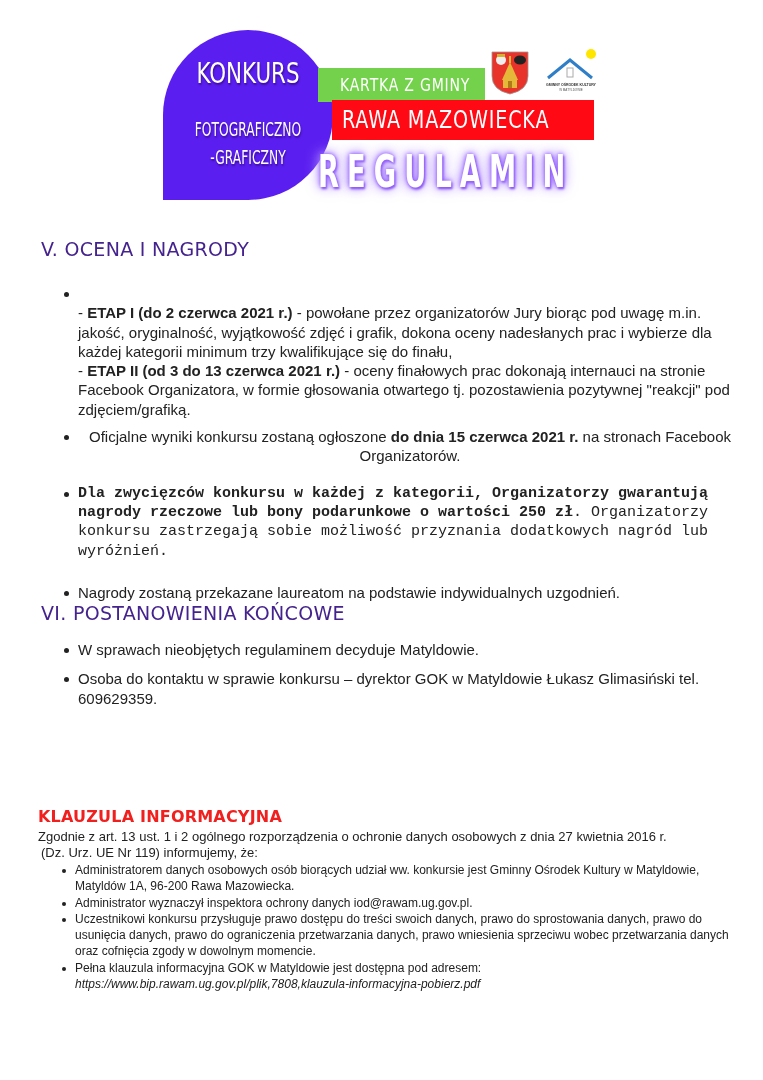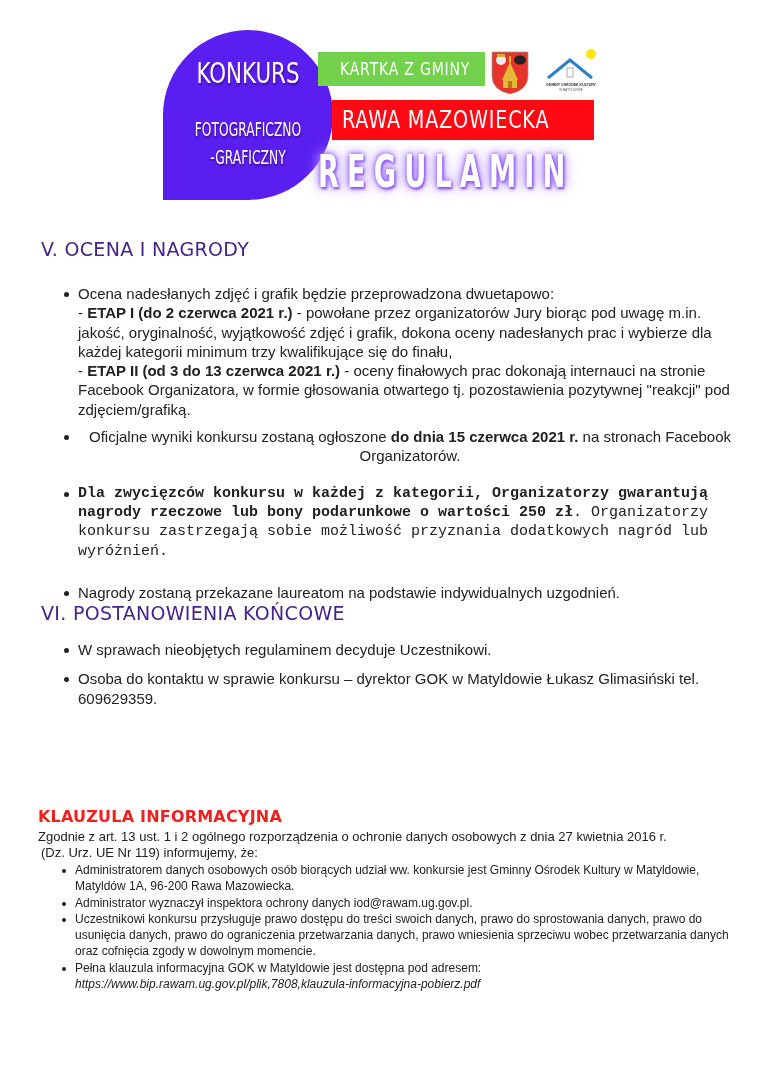--- a/index.html
+++ b/index.html
@@ -16,21 +16,21 @@
   .blob-text {
     position: absolute; left: 163px; width: 170px; text-align: center;
     color: #ffffff; font-family: "DejaVu Sans", sans-serif; font-stretch: condensed;
     text-shadow: 1px 2px 2px rgba(40,0,90,0.55);
   }
   .blob-title { top: 56px; font-size: 29px; letter-spacing: 0px; transform: scaleX(0.82); }
   .blob-sub1  { top: 118px; font-size: 19px; transform: scaleX(0.72); }
   .blob-sub2  { top: 146px; font-size: 19px; transform: scaleX(0.72); }
 
   .green-bar {
-    position: absolute; left: 318px; top: 52px; width: 167px; height: 34px;
+    position: absolute; left: 318px; top: 68px; width: 167px; height: 34px;
     background: #74d14c;
   }
   .green-bar span {
     position: absolute; left: 22px; top: 6px; color: #fff; font-family: "DejaVu Sans", sans-serif;
     font-size: 18px; letter-spacing: 1px; transform-origin: left center; transform: scaleX(0.78);
     white-space: nowrap;
   }
   .red-bar {
     position: absolute; left: 332px; top: 100px; width: 262px; height: 40px;
     background: #ff0a14;
@@ -125,37 +125,37 @@
     <span>RAWA MAZOWIECKA</span>
   </div>
 
   <div class="regulamin">REGULAMIN</div>
 </div>
 
 <h2 class="section-heading h5">V. OCENA I NAGRODY</h2>
 
 <ul class="main-list list5">
   <li class="i1">
-    <span>Ocena nadesłanych zdjęć i grafik będzie przeprowadzona dwuetapowo:</span><br>
+    <br>
     <span>- </span><b>ETAP I (do 2 czerwca 2021 r.)</b><span> - powołane przez organizatorów Jury biorąc pod uwagę m.in. jakość, oryginalność, wyjątkowość zdjęć i grafik, dokona oceny nadesłanych prac i wybierze dla każdej kategorii minimum trzy kwalifikujące się do finału,</span><br>
     <span>- </span><b>ETAP II (od 3 do 13 czerwca 2021 r.)</b><span> - oceny finałowych prac dokonają internauci na stronie Facebook Organizatora, w formie głosowania otwartego tj. pozostawienia pozytywnej "reakcji" pod zdjęciem/grafiką.</span>
   </li>
   <li class="i2">
     <span>Oficjalne wyniki konkursu zostaną ogłoszone </span><b>do dnia 15 czerwca 2021 r.</b><span> na stronach Facebook Organizatorów.</span>
   </li>
   <li class="i3">
     <b>Dla zwycięzców konkursu w każdej z kategorii, Organizatorzy gwarantują nagrody rzeczowe lub bony podarunkowe o wartości 250 zł</b><span>. Organizatorzy konkursu zastrzegają sobie możliwość przyznania dodatkowych nagród lub wyróżnień.</span>
   </li>
   <li>Nagrody zostaną przekazane laureatom na podstawie indywidualnych uzgodnień.</li>
 </ul>
 
 <h2 class="section-heading h6">VI. POSTANOWIENIA KOŃCOWE</h2>
 
 <ul class="main-list list6">
-  <li>W sprawach nieobjętych regulaminem decyduje Uczestnikowi.</li>
+  <li>W sprawach nieobjętych regulaminem decyduje Matyldowie.</li>
   <li>Osoba do kontaktu w sprawie konkursu – dyrektor GOK w Matyldowie Łukasz Glimasiński tel. 609629359.</li>
 </ul>
 
 <h3 class="klauzula-heading">KLAUZULA INFORMACYJNA</h3>
 <div class="klauzula-intro">
   <div>Zgodnie z art. 13 ust. 1 i 2 ogólnego rozporządzenia o ochronie danych osobowych z dnia 27 kwietnia 2016 r.</div>
   <div class="l2">(Dz. Urz. UE Nr 119) informujemy, że:</div>
 </div>
 <ul class="klauzula-list">
   <li>Administratorem danych osobowych osób biorących udział ww. konkursie jest Gminny Ośrodek Kultury w Matyldowie, Matyldów 1A, 96-200 Rawa Mazowiecka.</li>

